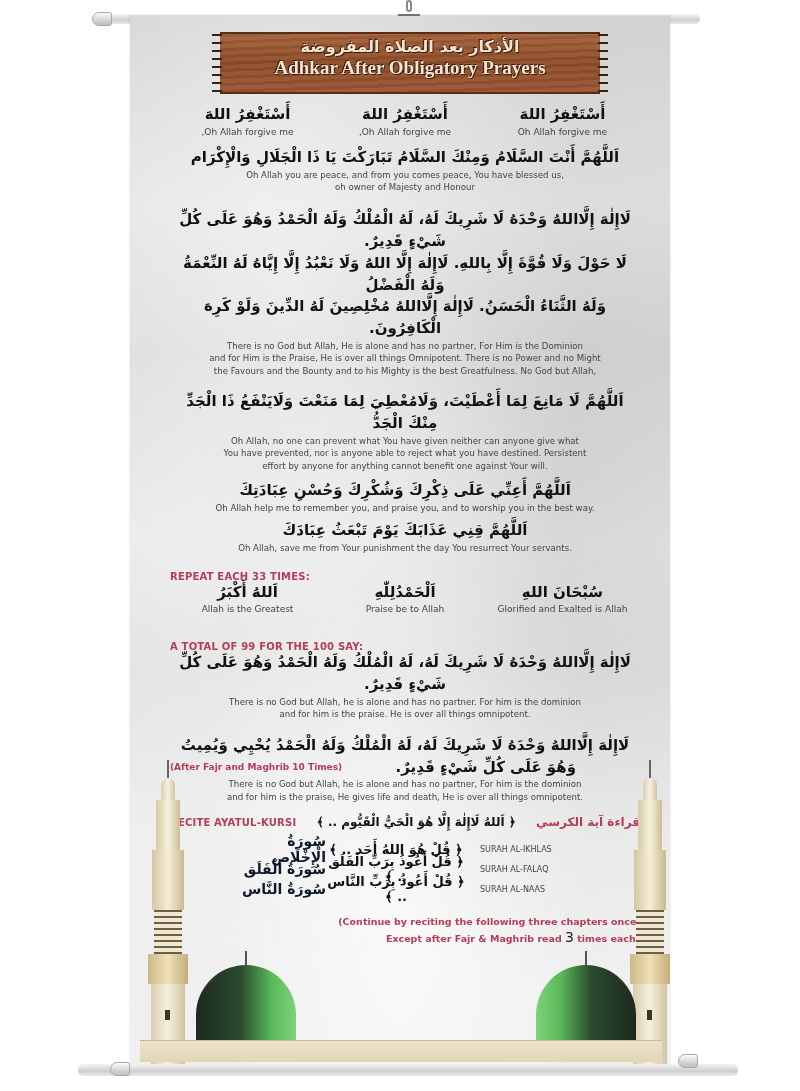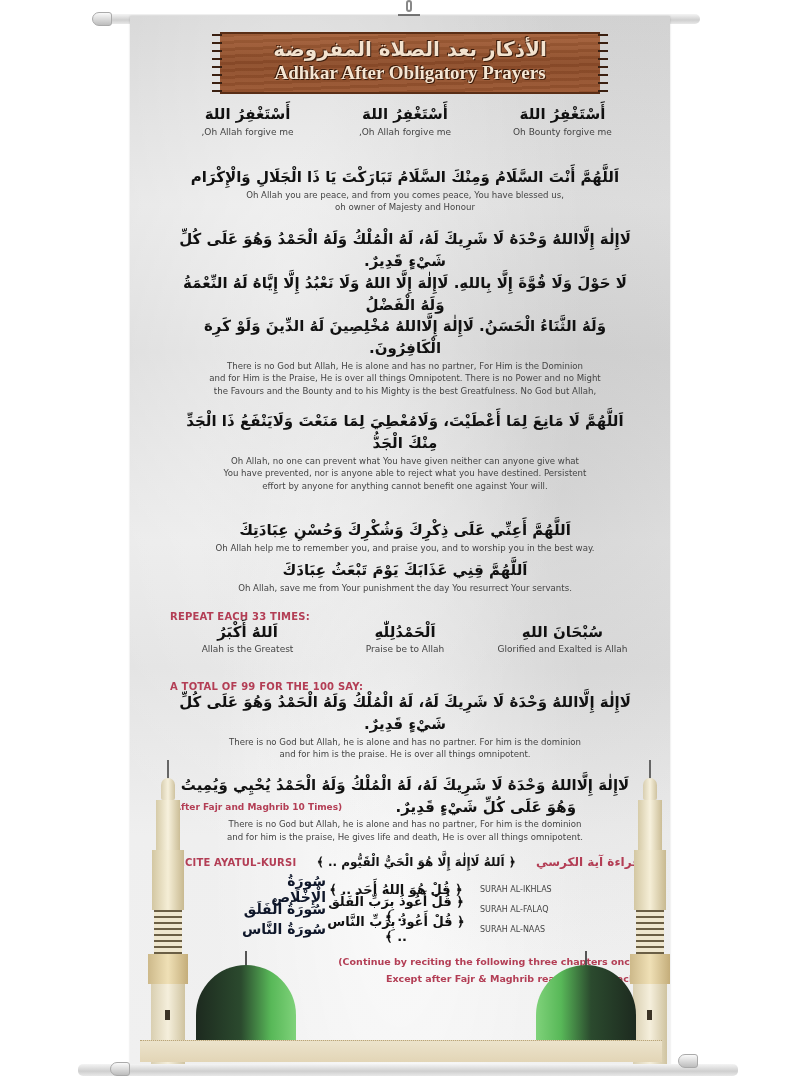--- a/index.html
+++ b/index.html
@@ -35,36 +35,36 @@
     .title-board { position: absolute; left: 220px; top: 32px; width: 380px; height: 62px;
       background:
         repeating-linear-gradient(178deg, rgba(0,0,0,0.06) 0 3px, rgba(255,255,255,0.04) 3px 7px),
         linear-gradient(180deg, #a5613a, #8e4d2a 50%, #9a5631);
       border-top: 2px solid #5a2e16; border-bottom: 2px solid #5a2e16;
       text-align: center; }
     .title-board::before, .title-board::after { content: ""; position: absolute; top: 0; width: 10px; height: 100%;
       background: repeating-linear-gradient(180deg, #3a1f10 0 2px, transparent 2px 8px); }
     .title-board::before { left: -8px; }
     .title-board::after { right: -8px; }
-    .title-ar { display: block; font-family: "DejaVu Sans", sans-serif; font-size: 20px; font-weight: bold;
+    .title-ar { display: block; font-family: "DejaVu Sans", sans-serif; font-size: 16px; font-weight: bold;
       color: #f3e3cf; text-shadow: 1px 1px 0 #3b1d0d, -1px -1px 0 #3b1d0d; margin-top: 3px; direction: rtl; }
     .title-en { display: block; font-family: "Liberation Serif", serif; font-size: 19px; font-weight: bold;
       color: #f5e6d3; text-shadow: 1px 1px 0 #3b1d0d, -1px -1px 0 #3b1d0d; margin-top: 1px; }
 
     .content { position: absolute; left: 170px; top: 100px; width: 470px; }
     .ar { direction: rtl; font-family: "DejaVu Sans", sans-serif; font-weight: bold; color: #111;
       font-size: 15px; line-height: 1.45; text-align: center; }
     .en { font-family: "DejaVu Sans", sans-serif; font-size: 8.6px; color: #444; text-align: center; line-height: 1.45; }
 
     .row3 { display: flex; justify-content: space-between; direction: rtl; }
     .row3 .cell { width: 33%; text-align: center; }
     .row3 .cell .ar { font-size: 15px; }
     .row3 .cell .en { font-size: 9px; }
 
-    .block { margin-top: 28px; }
+    .block { margin-top: 8px; }
     .heading { color: #b33e55; font-family: "DejaVu Sans", sans-serif; font-weight: bold; font-size: 10px;
       text-align: left; letter-spacing: 0.2px; }
     .note { color: #b33e55; font-family: "DejaVu Sans", sans-serif; font-weight: bold; font-size: 9px; }
 
     .kursi-row { display: flex; align-items: center; justify-content: space-between; margin-top: 12px; }
     .kursi-row .heading { font-size: 10px; }
     .kursi-ar-red { direction: rtl; color: #b33e55; font-weight: bold; font-size: 12px; }
     .kursi-ar { direction: rtl; color: #111; font-weight: bold; font-size: 12px; }
 
     .surahs { margin-top: 10px; }
@@ -118,21 +118,21 @@
 <div class="title-board">
   <span class="title-ar">الأذكار بعد الصلاة المفروضة</span>
   <span class="title-en">Adhkar After Obligatory Prayers</span>
 </div>
 
 <div class="content">
 
   <div class="row3" style="margin-top:4px;">
     <div class="cell">
       <div class="ar">أَسْتَغْفِرُ اللهَ</div>
-      <div class="en">Oh Bounty forgive me</div>
+      <div class="en">Oh Allah forgive me</div>
     </div>
     <div class="cell">
       <div class="ar">أَسْتَغْفِرُ اللهَ</div>
       <div class="en">Oh Allah forgive me,</div>
     </div>
     <div class="cell">
       <div class="ar">أَسْتَغْفِرُ اللهَ</div>
       <div class="en">Oh Allah forgive me,</div>
     </div>
   </div>

